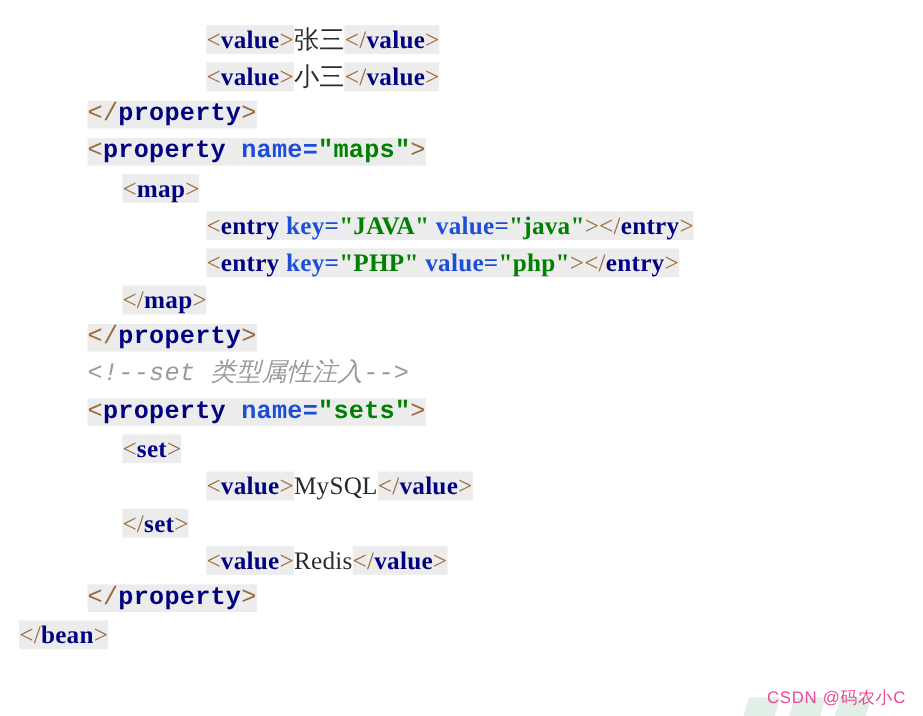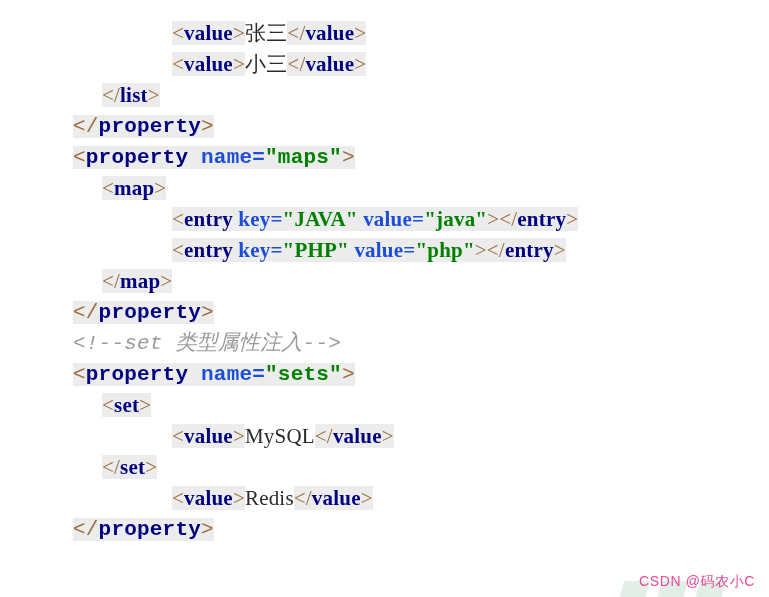--- a/index.html
+++ b/index.html
@@ -97,35 +97,35 @@
   #watermark-deco span:nth-child(1) { right: 104px; }
   #watermark-deco span:nth-child(2) { right: 66px; }
   #watermark-deco span:nth-child(3) { right: 28px; }
 </style>
 </head>
 <body>
 
 <div id="code-block">
     <div class="code-line ind-5"><span class="brk hl">&lt;</span><span class="tag hl">value</span><span class="brk hl">&gt;</span><span class="txt">张三</span><span class="brk hl">&lt;/</span><span class="tag hl">value</span><span class="brk hl">&gt;</span></div>
     <div class="code-line ind-5"><span class="brk hl">&lt;</span><span class="tag hl">value</span><span class="brk hl">&gt;</span><span class="txt">小三</span><span class="brk hl">&lt;/</span><span class="tag hl">value</span><span class="brk hl">&gt;</span></div>
-    <div class="code-line ind-3"><span class="brk hl">&lt;/</span><span class="tag hl">list</span><span class="brk hl">&gt;</span></div>
     <div class="code-line ind-2"><span class="brk hl">&lt;/</span><span class="tag hl">property</span><span class="brk hl">&gt;</span></div>
     <div class="code-line ind-2"><span class="brk hl">&lt;</span><span class="tag hl">property</span><span class="txt hl"> </span><span class="attr hl">name=</span><span class="val hl">"maps"</span><span class="brk hl">&gt;</span></div>
     <div class="code-line ind-3"><span class="brk hl">&lt;</span><span class="tag hl">map</span><span class="brk hl">&gt;</span></div>
     <div class="code-line ind-5"><span class="brk hl">&lt;</span><span class="tag hl">entry</span><span class="txt hl"> </span><span class="attr hl">key=</span><span class="val hl">"JAVA"</span><span class="txt hl"> </span><span class="attr hl">value=</span><span class="val hl">"java"</span><span class="brk hl">&gt;</span><span class="brk hl">&lt;/</span><span class="tag hl">entry</span><span class="brk hl">&gt;</span></div>
     <div class="code-line ind-5"><span class="brk hl">&lt;</span><span class="tag hl">entry</span><span class="txt hl"> </span><span class="attr hl">key=</span><span class="val hl">"PHP"</span><span class="txt hl"> </span><span class="attr hl">value=</span><span class="val hl">"php"</span><span class="brk hl">&gt;</span><span class="brk hl">&lt;/</span><span class="tag hl">entry</span><span class="brk hl">&gt;</span></div>
     <div class="code-line ind-3"><span class="brk hl">&lt;/</span><span class="tag hl">map</span><span class="brk hl">&gt;</span></div>
     <div class="code-line ind-2"><span class="brk hl">&lt;/</span><span class="tag hl">property</span><span class="brk hl">&gt;</span></div>
     <div class="code-line ind-2"><span class="cmt">&lt;!--set 类型属性注入--&gt;</span></div>
     <div class="code-line ind-2"><span class="brk hl">&lt;</span><span class="tag hl">property</span><span class="txt hl"> </span><span class="attr hl">name=</span><span class="val hl">"sets"</span><span class="brk hl">&gt;</span></div>
     <div class="code-line ind-3"><span class="brk hl">&lt;</span><span class="tag hl">set</span><span class="brk hl">&gt;</span></div>
     <div class="code-line ind-5"><span class="brk hl">&lt;</span><span class="tag hl">value</span><span class="brk hl">&gt;</span><span class="txt">MySQL</span><span class="brk hl">&lt;/</span><span class="tag hl">value</span><span class="brk hl">&gt;</span></div>
     <div class="code-line ind-3"><span class="brk hl">&lt;/</span><span class="tag hl">set</span><span class="brk hl">&gt;</span></div>
     <div class="code-line ind-5"><span class="brk hl">&lt;</span><span class="tag hl">value</span><span class="brk hl">&gt;</span><span class="txt">Redis</span><span class="brk hl">&lt;/</span><span class="tag hl">value</span><span class="brk hl">&gt;</span></div>
     <div class="code-line ind-2"><span class="brk hl">&lt;/</span><span class="tag hl">property</span><span class="brk hl">&gt;</span></div>
+    <div class="code-line ind-0"><span class="brk hl">&lt;/</span><span class="tag hl">bean</span><span class="brk hl">&gt;</span></div>
   </div>
 
 <div id="watermark-deco">
   <span></span>
   <span></span>
   <span></span>
 </div>
 <div id="watermark">CSDN @码农小C</div>
 
 </body></html>

